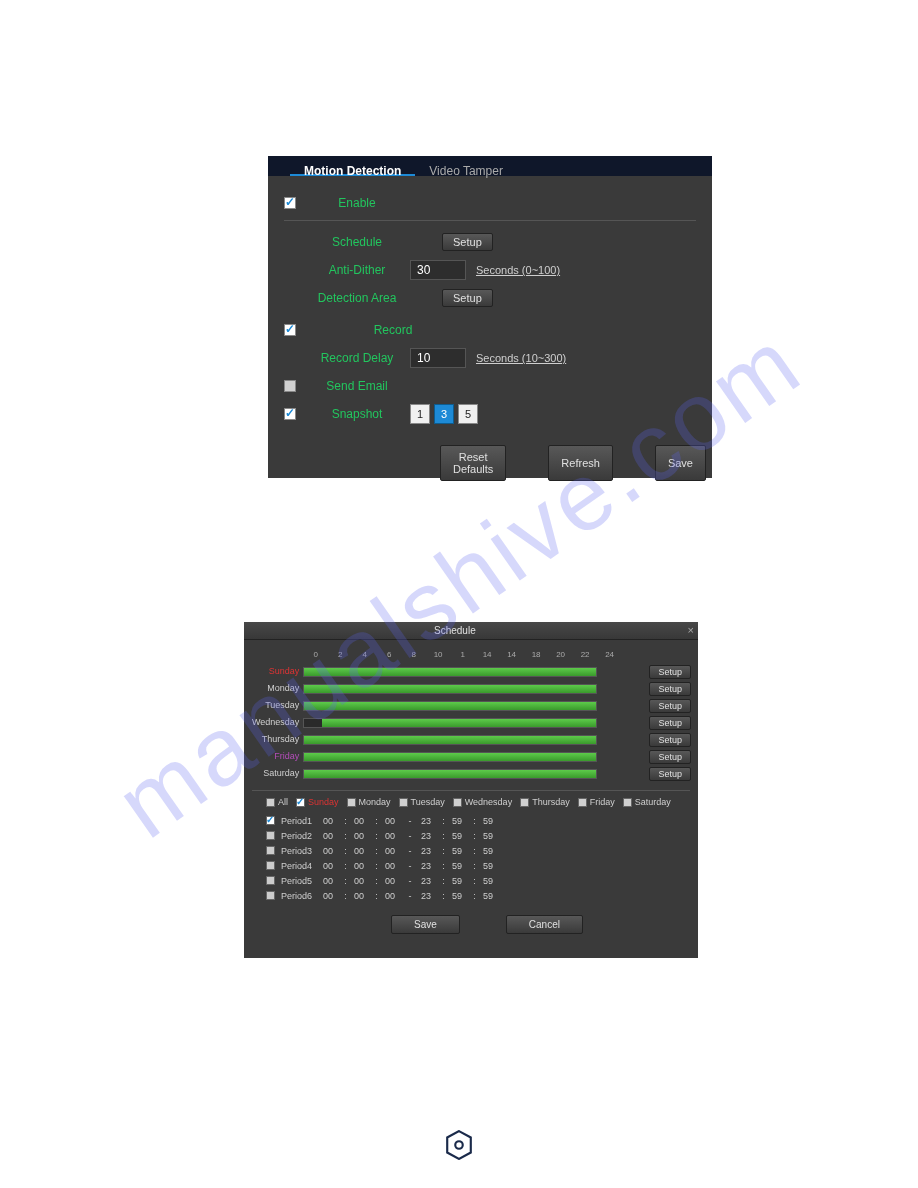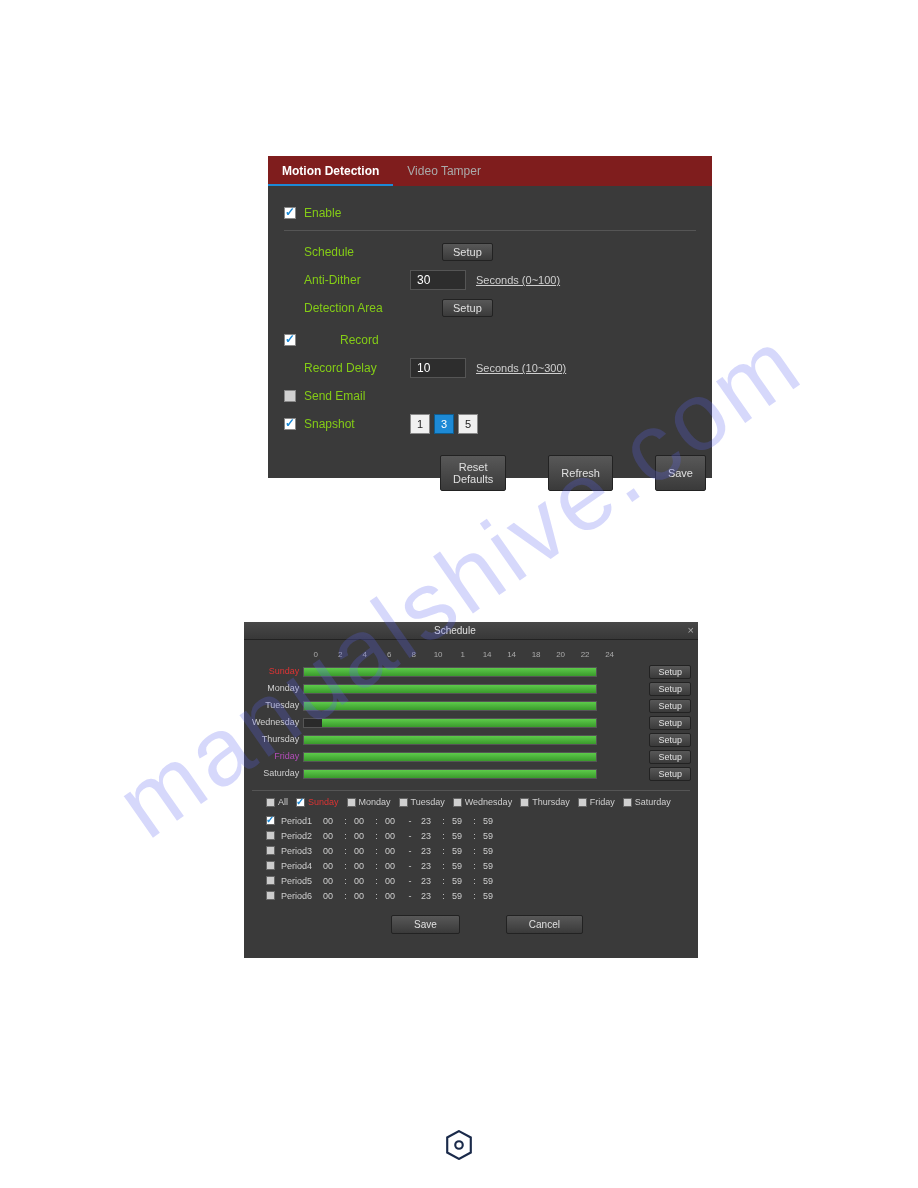--- a/index.html
+++ b/index.html
@@ -33,22 +33,23 @@
   top: 156px;
   width: 444px;
   height: 322px;
   background: #3a3a3a;
   color: #cfcfcf;
   font-size: 12px;
 }
 
 .tabs {
   display: flex;
-  background: #7f1d1d;
-  height: 30px;
+  background: #0f172a;
+  height: 20px;
+  padding-left: 22px;
 }
 .tab {
   padding: 8px 14px;
   color: #aaa;
   cursor: pointer;
   font-size: 12px;
 }
 .tab.active {
   color: #fff;
   font-weight: bold;
@@ -76,21 +77,21 @@
 }
 .row .cb:checked { background: #fff; }
 .row .cb:checked::after {
   content: "✓";
   position: absolute;
   top: -3px; left: 0;
   color: #1d8ad6;
   font-size: 12px;
   font-weight: bold;
 }
-.row .label { width: 106px; color: #84cc16; }
+.row .label { width: 106px; color: #22c55e; text-align: center; }
 .row .indent { margin-left: 20px; }
 .row .ctl { display: flex; align-items: center; gap: 10px; }
 .btn {
   background: linear-gradient(#585858,#3a3a3a);
   border: 1px solid #222;
   color: #e0e0e0;
   padding: 3px 12px;
   font-size: 11px;
   cursor: pointer;
   border-radius: 2px;

